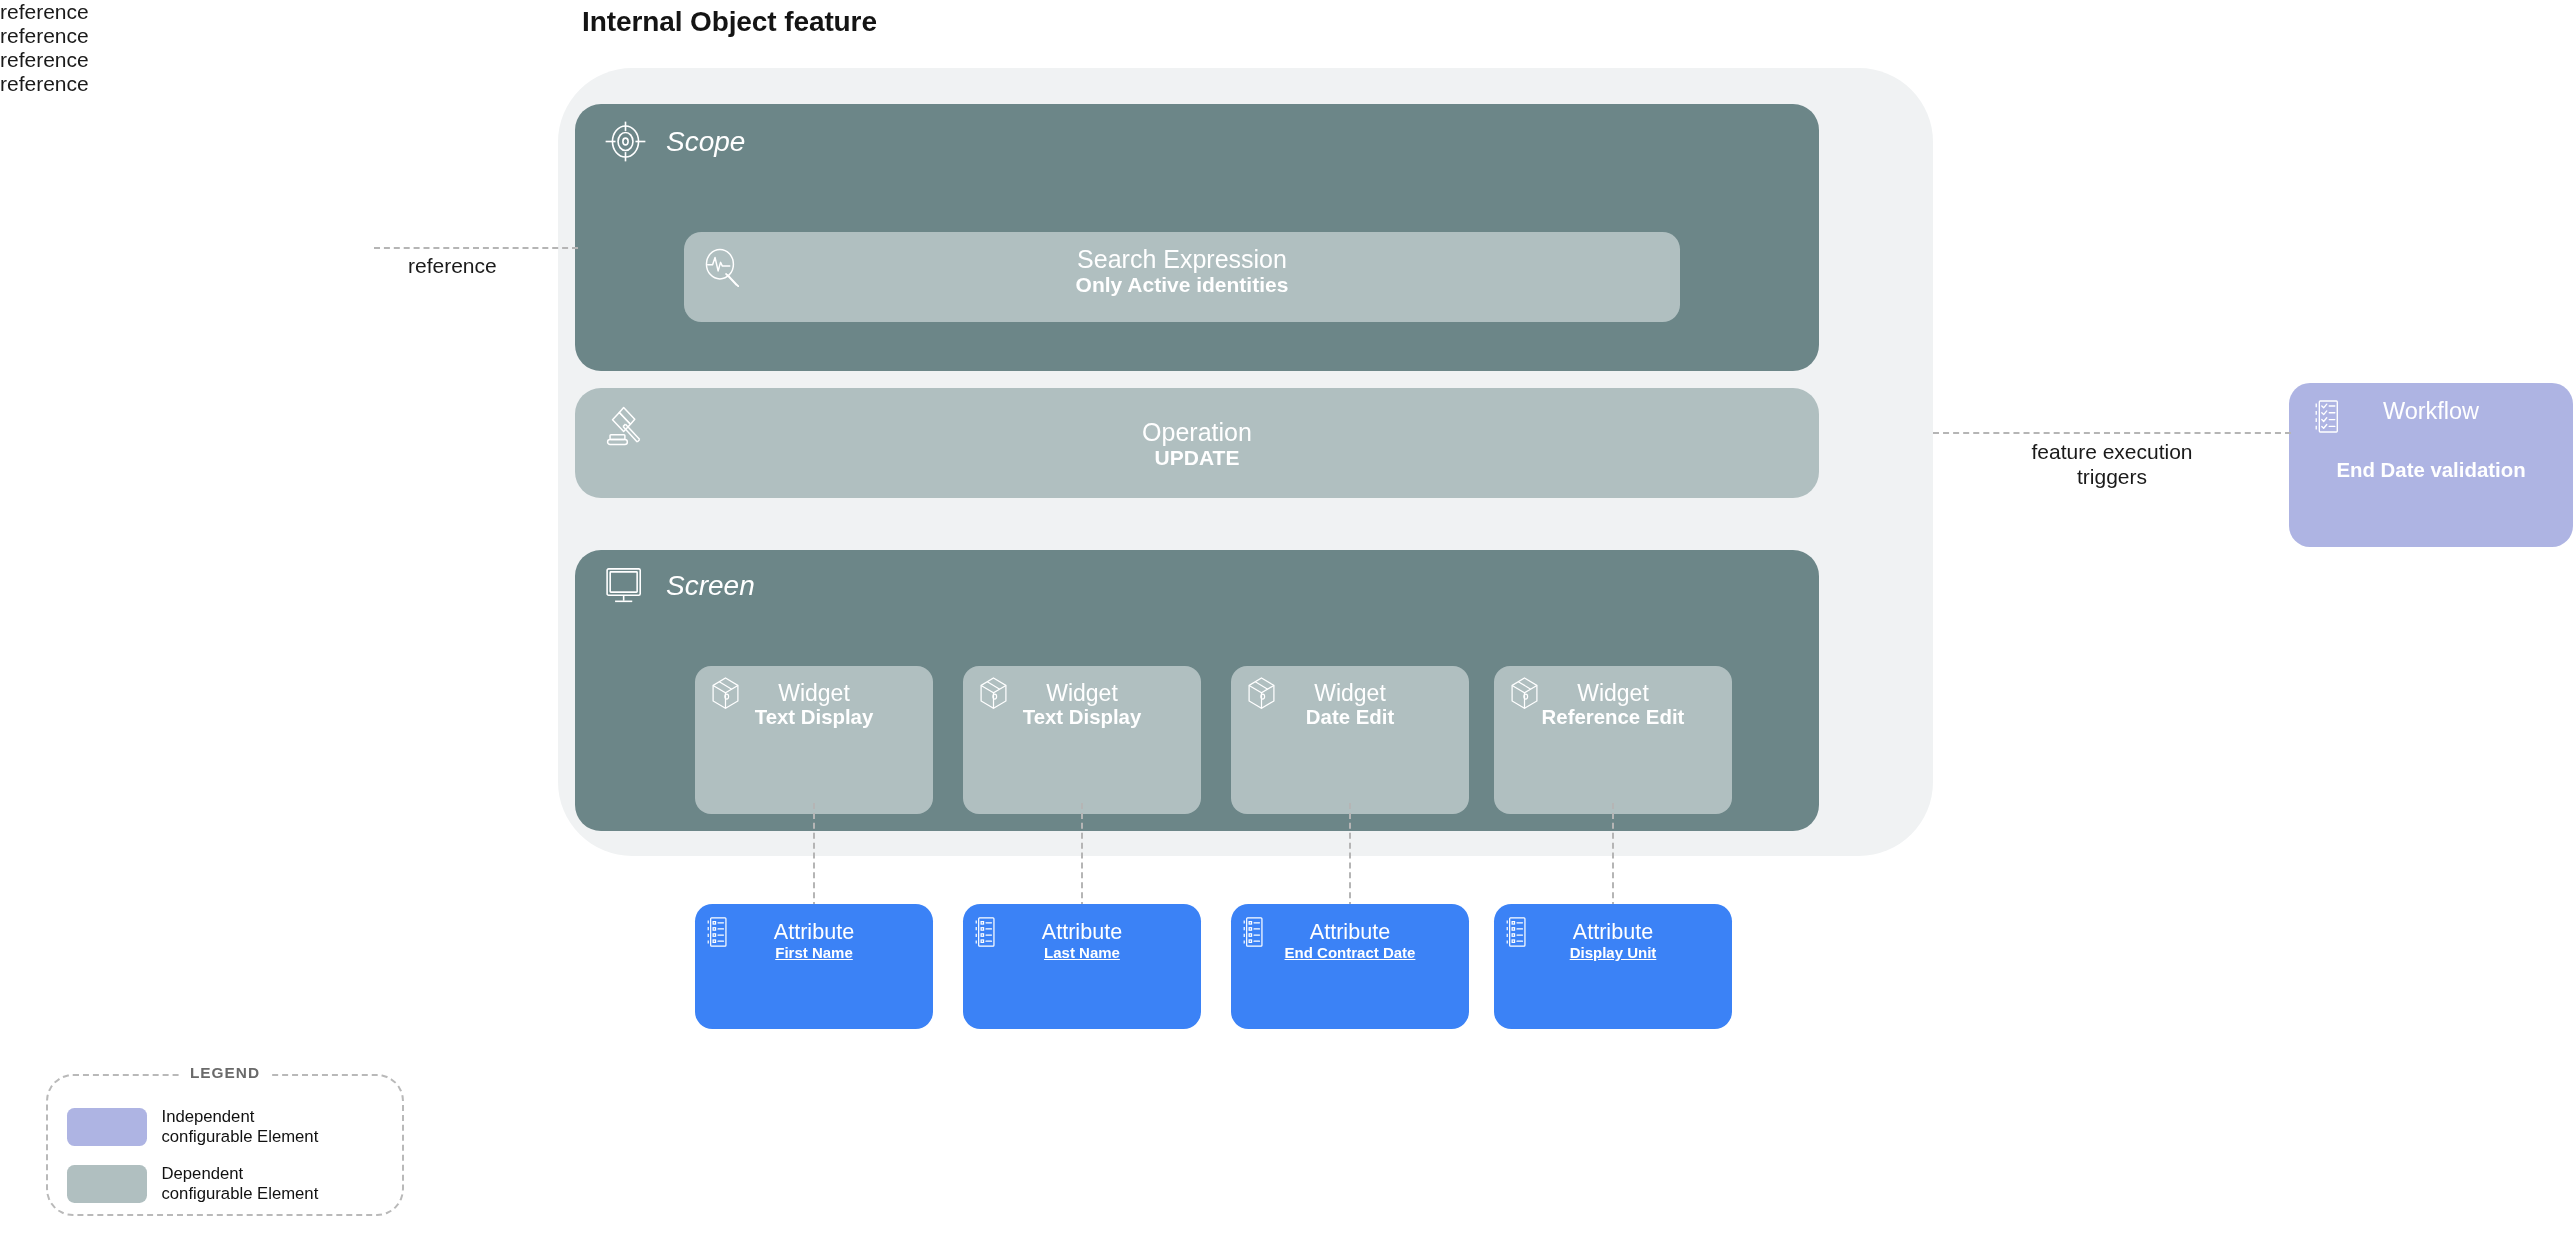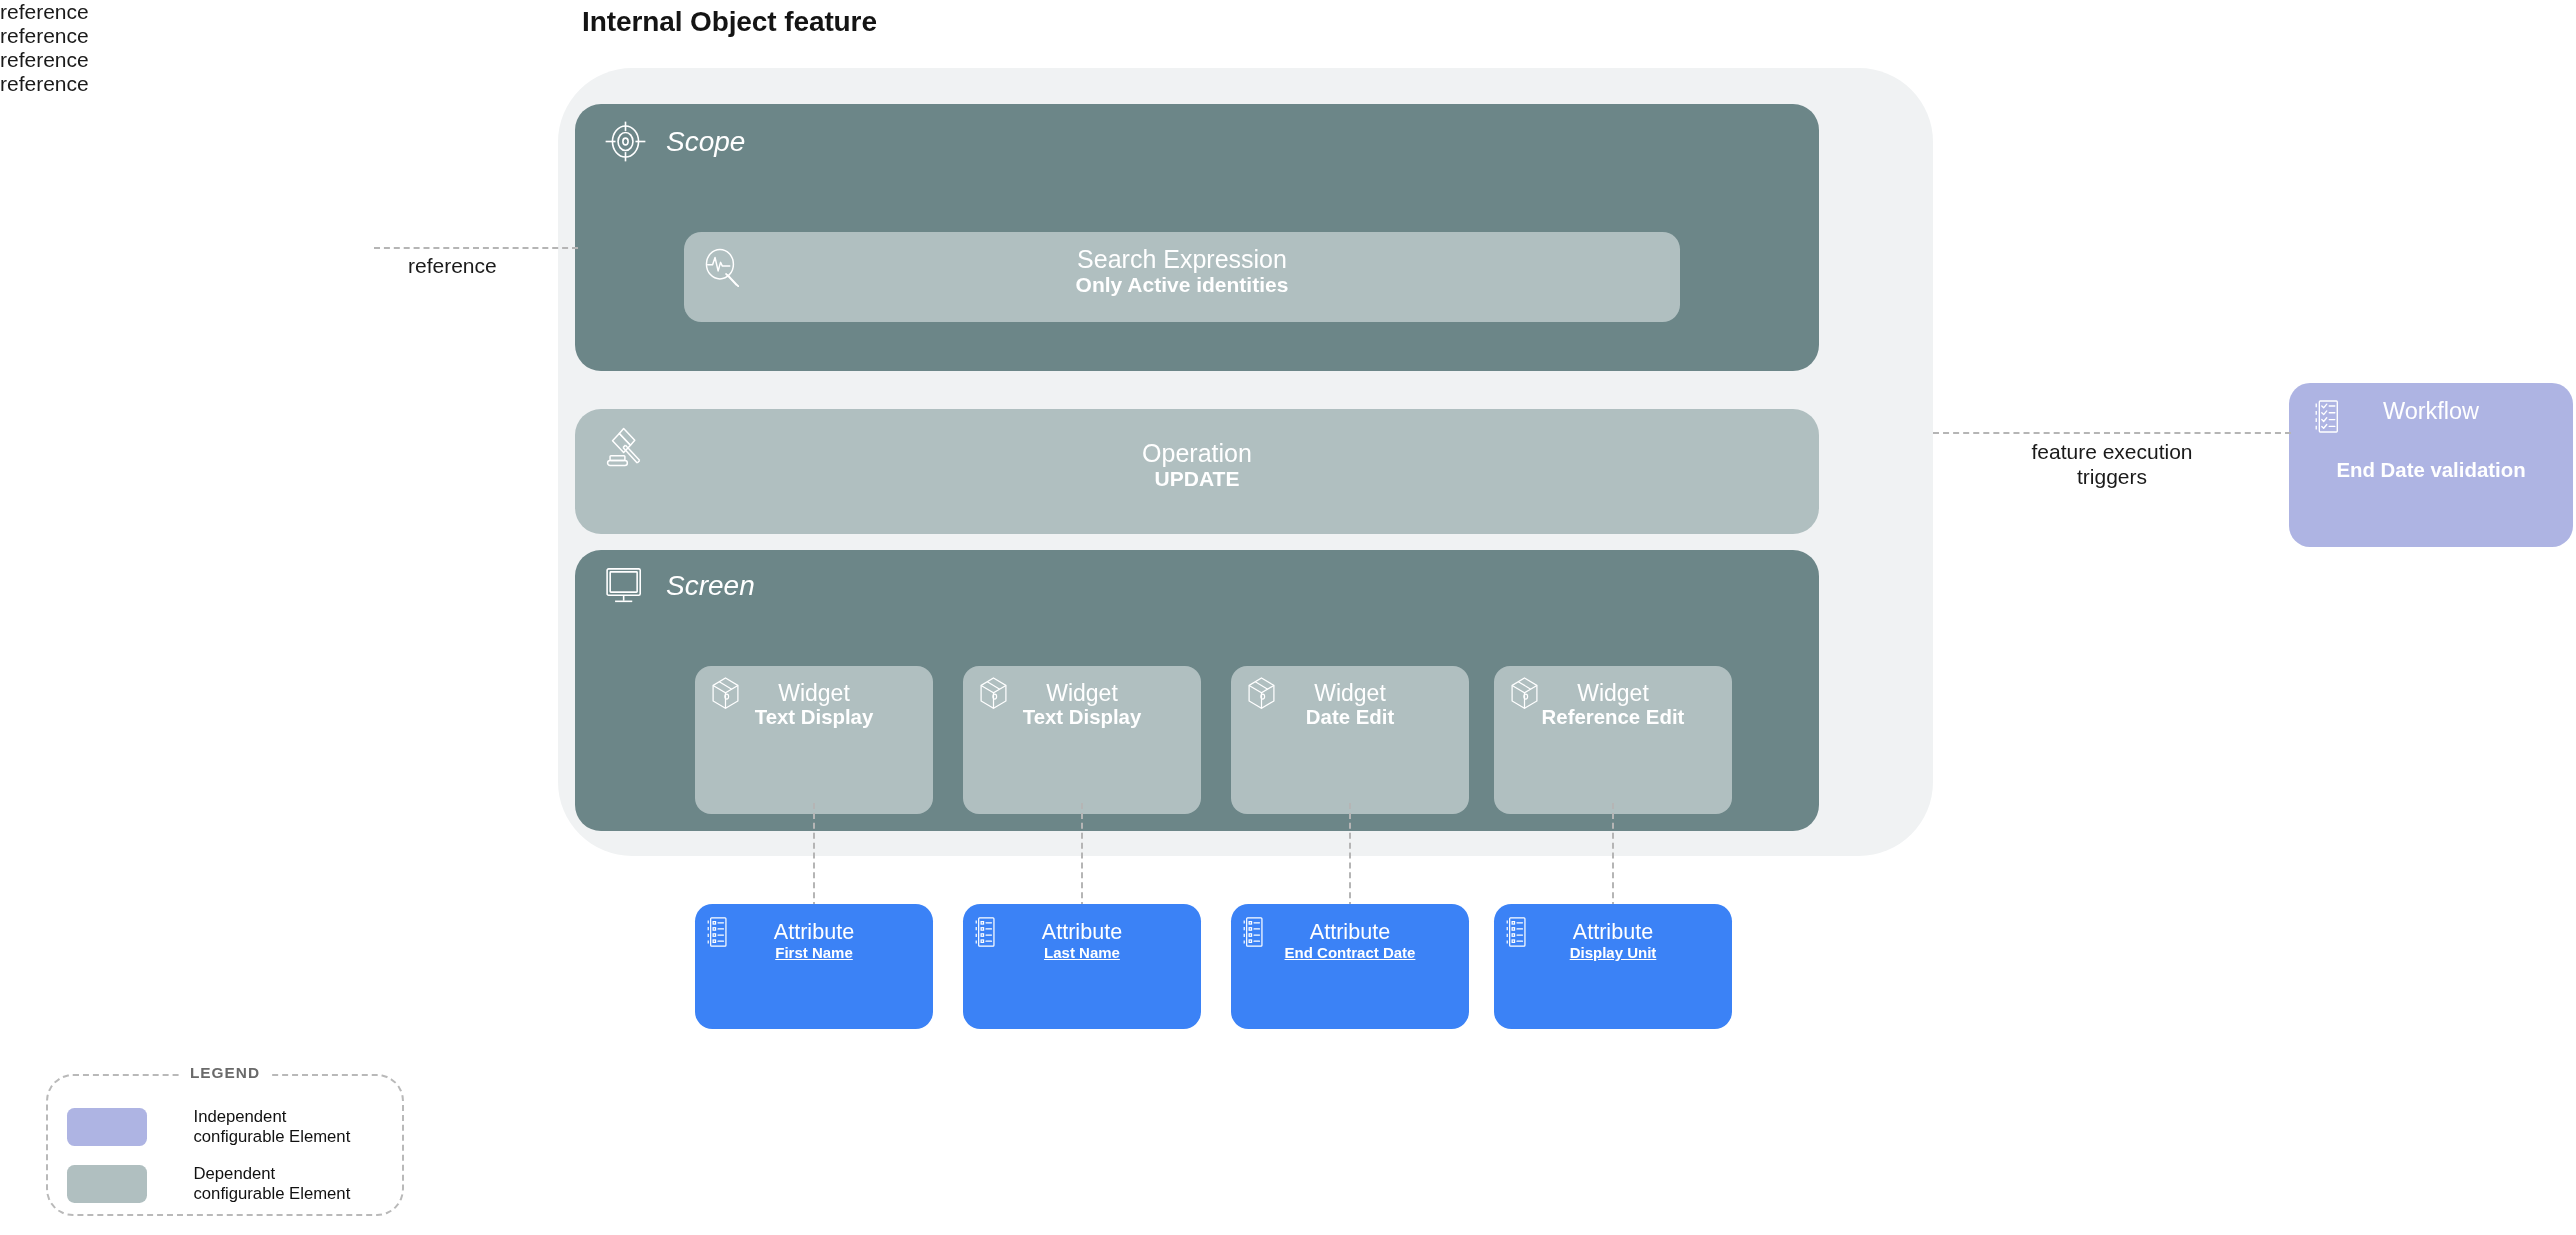--- a/index.html
+++ b/index.html
@@ -31,21 +31,21 @@
 
   
   .block {
     position: absolute;
     border-radius: 26px;
   }
   .block.dark  { background: #6c8688; }
   .block.light { background: #b0bfc0; }
 
   .block-scope     { left: 575px; top: 104px; width: 1244px; height: 267px; }
-  .block-operation { left: 575px; top: 409px; width: 1244px; height: 125px; }
+  .block-operation { left: 575px; top: 388px; width: 1244px; height: 110px; }
   .block-screen    { left: 575px; top: 550px; width: 1244px; height: 281px; }
 
   .block-header {
     position: absolute;
     left: 30px; top: 17.3px;
     display: flex; align-items: center; gap: 20px;
   }
   .block-header .title {
     font-size: 28px; color: #ffffff; font-weight: 400;
     white-space: nowrap;
@@ -192,21 +192,21 @@
     display: flex; align-items: center; gap: 15px;
   }
   .legend-row.r0 { top: 31px; }
   .legend-row.r1 { top: 88px; }
   .legend-swatch {
     width: 80px; height: 38px; border-radius: 7.4px; flex: none;
   }
   .legend-swatch.independent { background: #aeb4e3; }
   .legend-swatch.dependent   { background: #b0bfc0; }
   .legend-text {
-    font-size: 16.7px; color: #111111; line-height: 1.2; margin-left: 32px;
+    font-size: 16.7px; color: #111111; line-height: 1.2;
   }
 
   svg { display: block; }
 </style>
 </head>
 <body>
 
 <div id="canvas">
 
   <div class="page-title">Internal Object feature</div>

